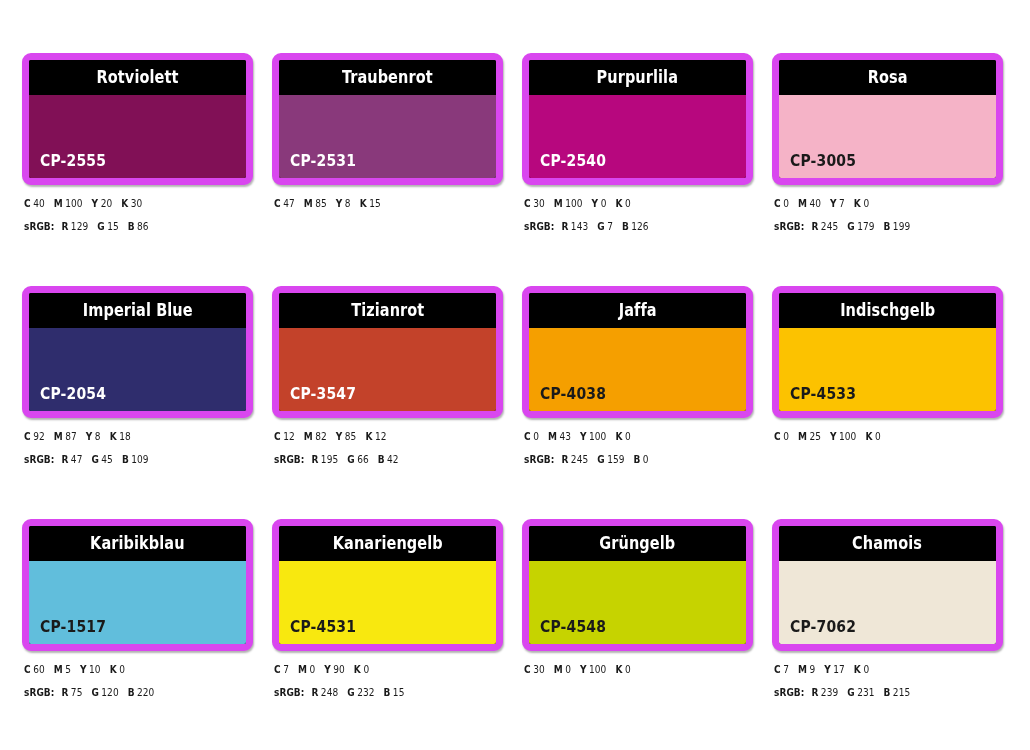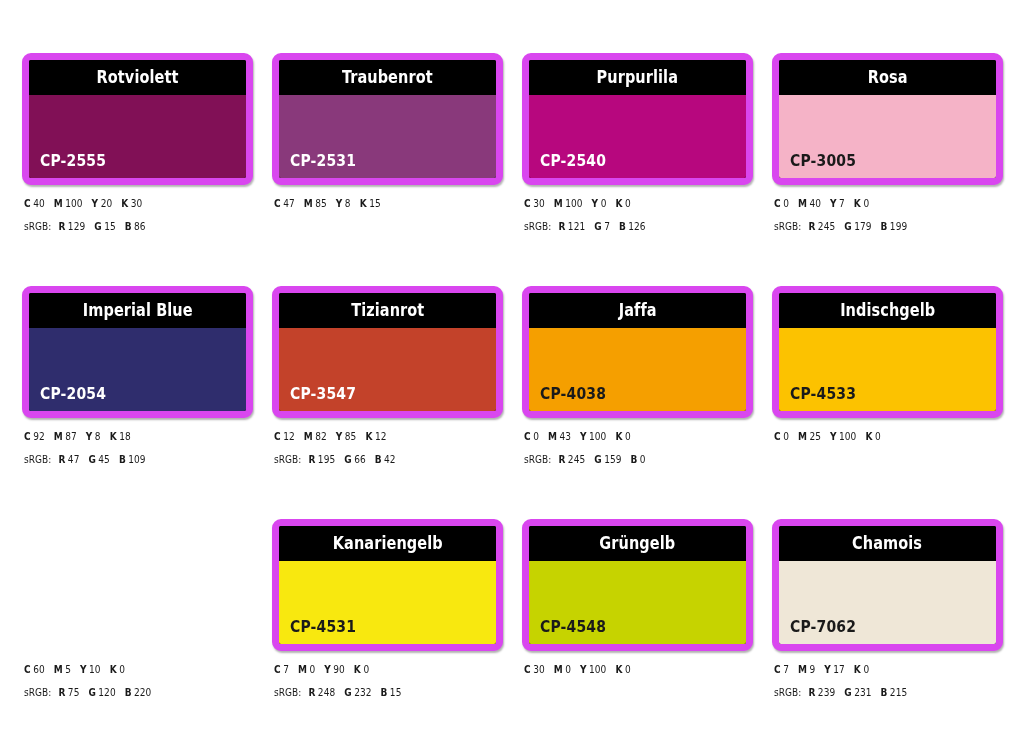--- a/index.html
+++ b/index.html
@@ -124,21 +124,21 @@
     font-weight: bold;
     margin-right: 2.5px;
   }
   .spec-line .v {
     font-weight: normal;
     margin-right: 9px;
   }
   .spec-line .v:last-child { margin-right: 0; }
 
   .spec-line .prefix {
-    font-weight: normal;
+    font-weight: bold;
     margin-right: 7px;
   }
 </style>
 </head>
 <body>
 
 <div id="sheet">
   <div id="grid">
       <div class="swatch-card">
         <div class="chip">
@@ -168,21 +168,21 @@
       <div class="swatch-card">
         <div class="chip">
           <div class="chip-field" style="background: rgb(183, 7, 126);"></div>
           <div class="chip-header">
             <span class="chip-name">Purpurlila</span>
           </div>
           <div class="chip-code light">CP-2540</div>
         </div>
         <div class="spec">
           <div class="spec-line"><span class="k">C</span><span class="v">30</span><span class="k">M</span><span class="v">100</span><span class="k">Y</span><span class="v">0</span><span class="k">K</span><span class="v">0</span></div>
-          <div class="spec-line"><span class="prefix">sRGB:</span><span class="k">R</span><span class="v">121</span><span class="k">G</span><span class="v">7</span><span class="k">B</span><span class="v">126</span></div>
+          <div class="spec-line"><span class="prefix">sRGB:</span><span class="k">R</span><span class="v">143</span><span class="k">G</span><span class="v">7</span><span class="k">B</span><span class="v">126</span></div>
         </div>
       </div>
       <div class="swatch-card">
         <div class="chip">
           <div class="chip-field" style="background: rgb(245, 179, 199);"></div>
           <div class="chip-header">
             <span class="chip-name">Rosa</span>
           </div>
           <div class="chip-code dark">CP-3005</div>
         </div>
@@ -236,20 +236,27 @@
           <div class="chip-header">
             <span class="chip-name">Indischgelb</span>
           </div>
           <div class="chip-code dark">CP-4533</div>
         </div>
         <div class="spec">
           <div class="spec-line"><span class="k">C</span><span class="v">0</span><span class="k">M</span><span class="v">25</span><span class="k">Y</span><span class="v">100</span><span class="k">K</span><span class="v">0</span></div>
         </div>
       </div>
       <div class="swatch-card">
+        <div class="chip">
+          <div class="chip-field" style="background: rgb(97, 190, 220);"></div>
+          <div class="chip-header">
+            <span class="chip-name">Karibikblau</span>
+          </div>
+          <div class="chip-code dark">CP-1517</div>
+        </div>
         <div class="spec">
           <div class="spec-line"><span class="k">C</span><span class="v">60</span><span class="k">M</span><span class="v">5</span><span class="k">Y</span><span class="v">10</span><span class="k">K</span><span class="v">0</span></div>
           <div class="spec-line"><span class="prefix">sRGB:</span><span class="k">R</span><span class="v">75</span><span class="k">G</span><span class="v">120</span><span class="k">B</span><span class="v">220</span></div>
         </div>
       </div>
       <div class="swatch-card">
         <div class="chip">
           <div class="chip-field" style="background: rgb(248, 232, 15);"></div>
           <div class="chip-header">
             <span class="chip-name">Kanariengelb</span>

